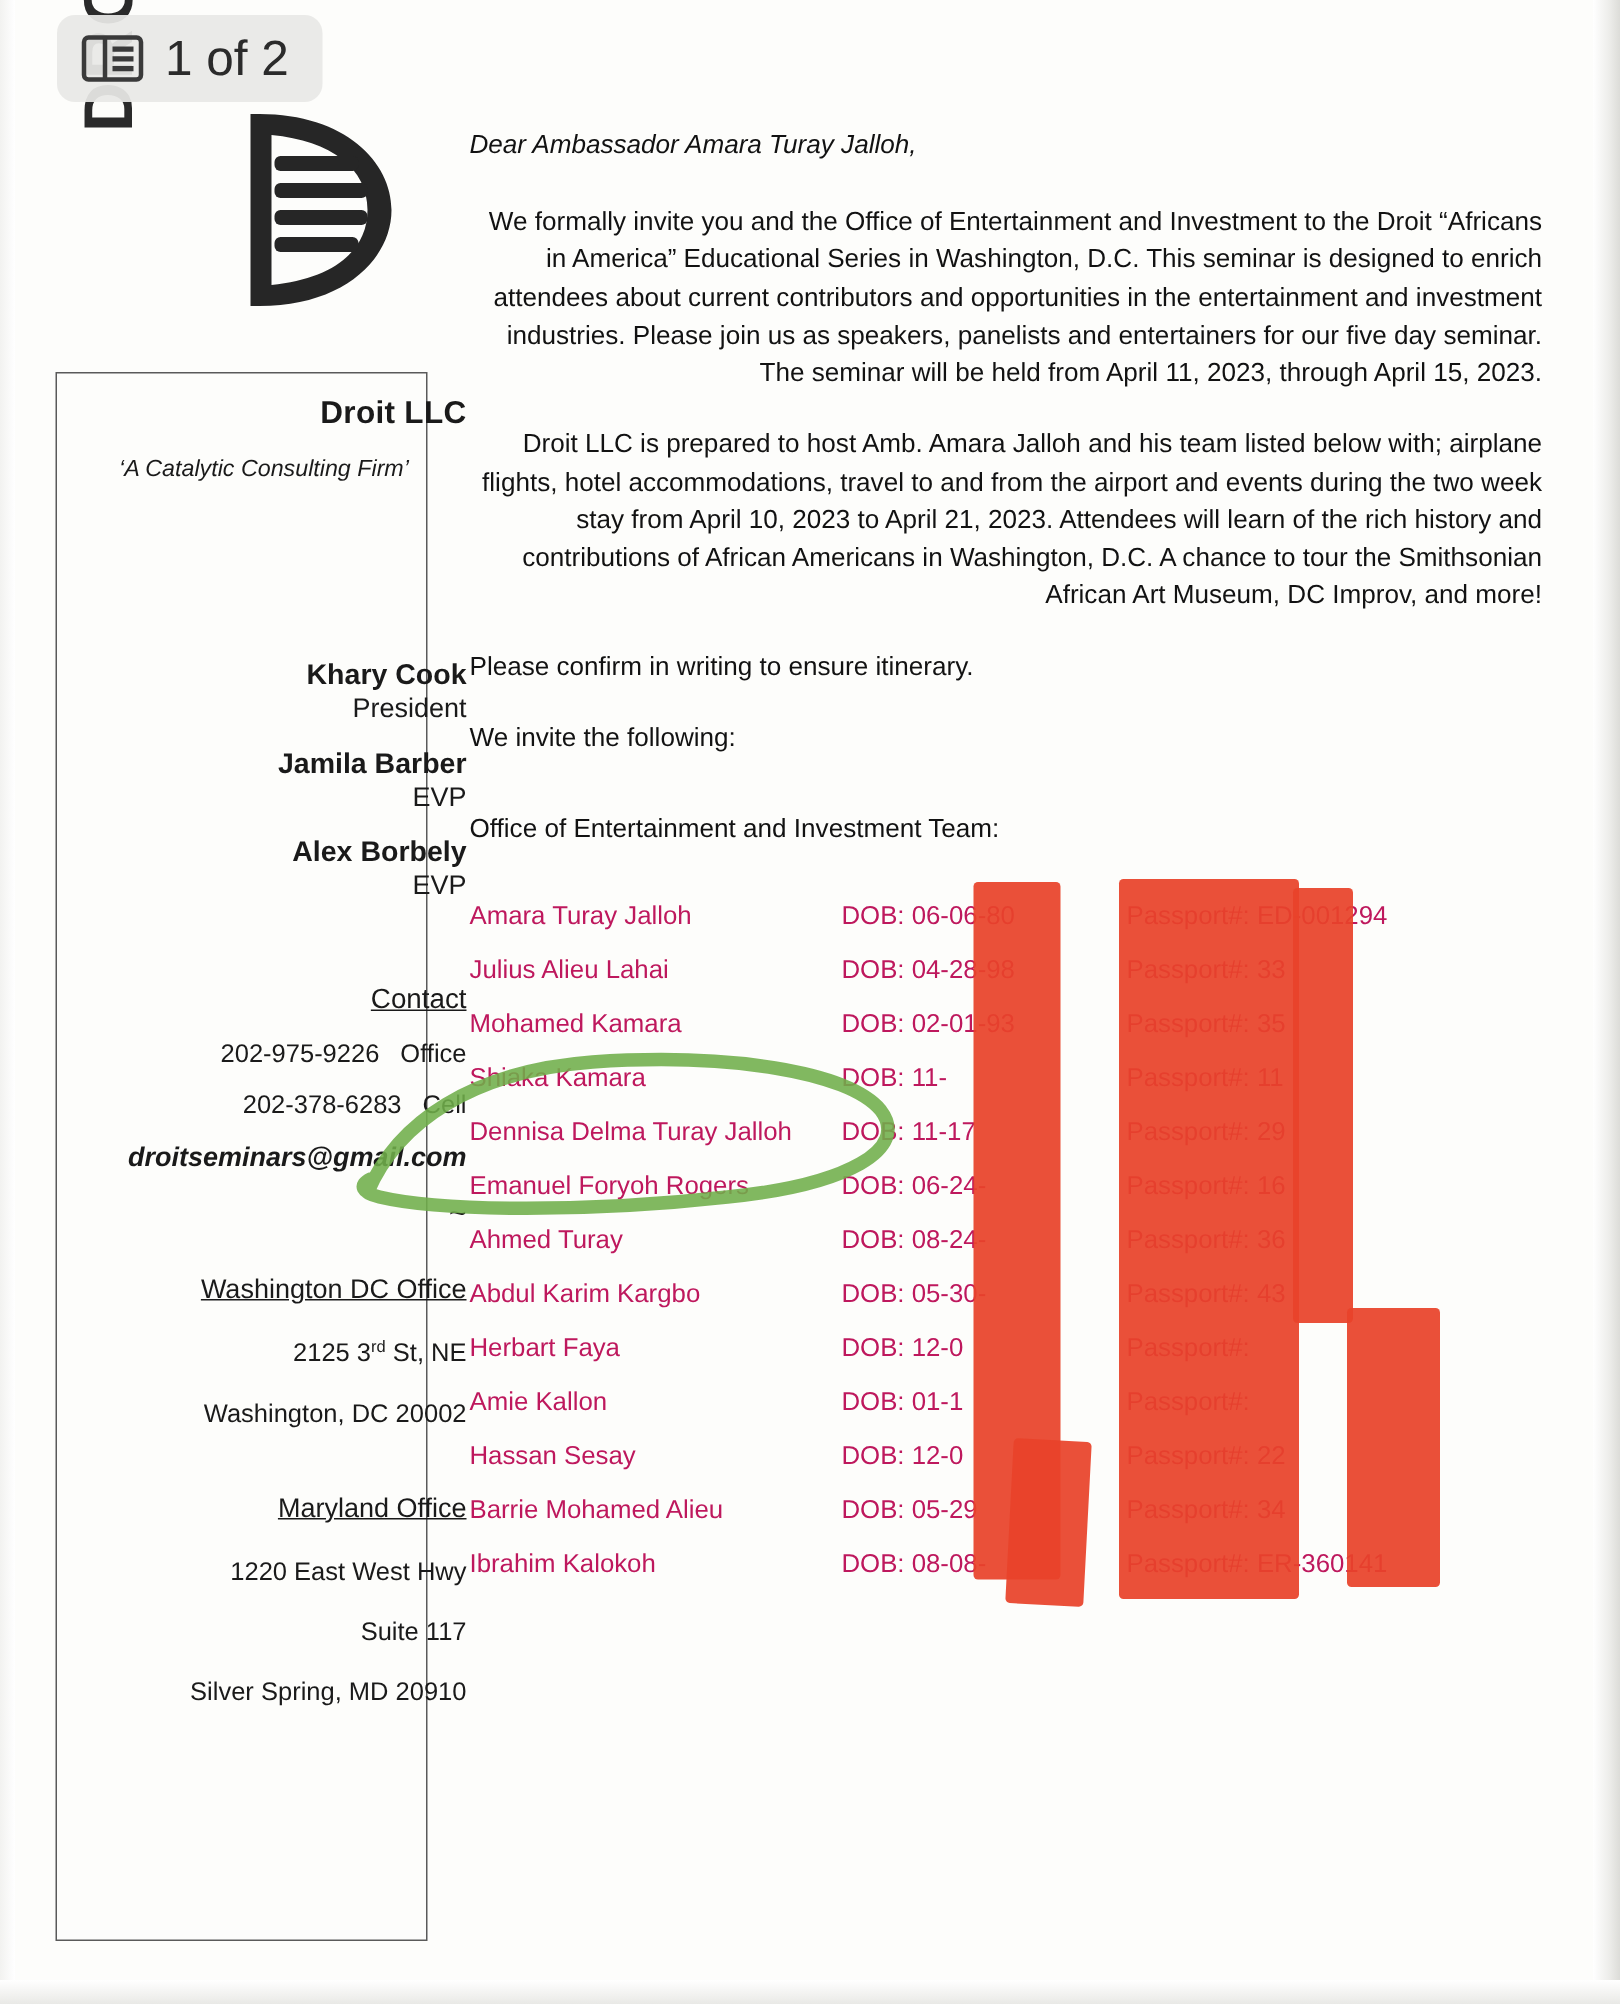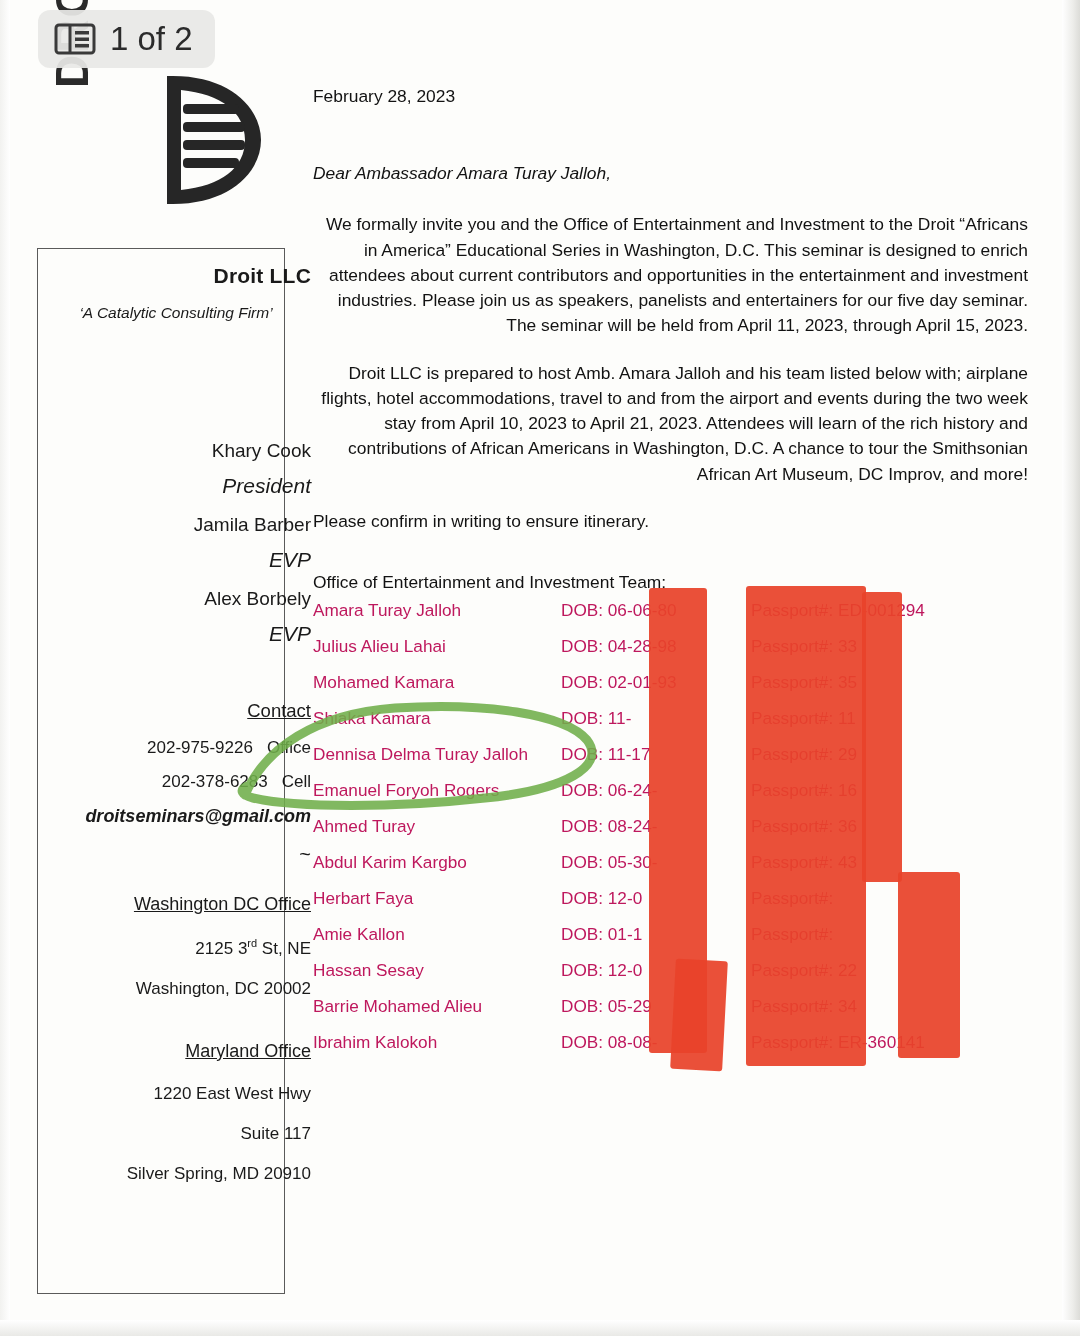--- a/index.html
+++ b/index.html
@@ -110,27 +110,25 @@
   .sp-tagline {
     font-size: 15.5px;
     font-style: italic;
     margin-top: 16px;
     text-align: center;
     padding-left: 4px;
   }
   .sp-gap-1 { height: 116px; }
   .sp-person {
     font-size: 19px;
-    font-weight: normal;
+    font-weight: bold;
     margin-top: 2px;
   }
   .sp-role {
-    font-size: 21px;
-    font-style: italic;
-    margin-top: 12px;
+    font-size: 18px;
     margin-bottom: 16px;
   }
   .sp-gap-2 { height: 38px; }
   .sp-contact-head {
     font-size: 18.5px;
     text-decoration: underline;
     margin-bottom: 16px;
   }
   .sp-row {
     font-size: 17px;
@@ -271,25 +269,25 @@
 
     <div class="sp-gap-3"></div>
 
     <div class="sp-office-head">Maryland Office</div>
     <div class="sp-addr">1220 East West Hwy</div>
     <div class="sp-addr">Suite 117</div>
     <div class="sp-addr">Silver Spring, MD 20910</div>
   </div>
 
   <div class="letter">
-    <div class="l-date">February 28, 2023</div>
     <div class="l-salutation">Dear Ambassador Amara Turay Jalloh,</div>
     <div class="l-para">We formally invite you and the Office of Entertainment and Investment to the Droit “Africans in America” Educational Series in Washington, D.C.  This seminar is designed to enrich attendees about current contributors and opportunities in the entertainment and investment industries.  Please join us as speakers, panelists and entertainers for our five day seminar.  The seminar will be held from April 11, 2023, through April 15, 2023.</div>
     <div class="l-para">Droit LLC is prepared to host Amb. Amara Jalloh and his team listed below with; airplane flights, hotel accommodations, travel to and from the airport and events during the two week stay from April 10, 2023 to April 21, 2023.  Attendees will learn of the rich history and contributions of African Americans in Washington, D.C. A chance to tour the Smithsonian African Art Museum, DC Improv, and more!</div>
     <div class="l-line">Please confirm in writing to ensure itinerary.</div>
+    <div class="l-line">We invite the following:</div>
     <div class="l-teamhead">Office of Entertainment and Investment Team:</div>
   </div>
 
   <div class="team-table">
     <div class="team-row">
       <div class="tcol-name">Amara Turay Jalloh</div>
       <div class="tcol-dob">DOB: 06-06-80</div>
       <div class="tcol-pass">Passport#: ED-001294</div>
     </div>
     <div class="team-row">

